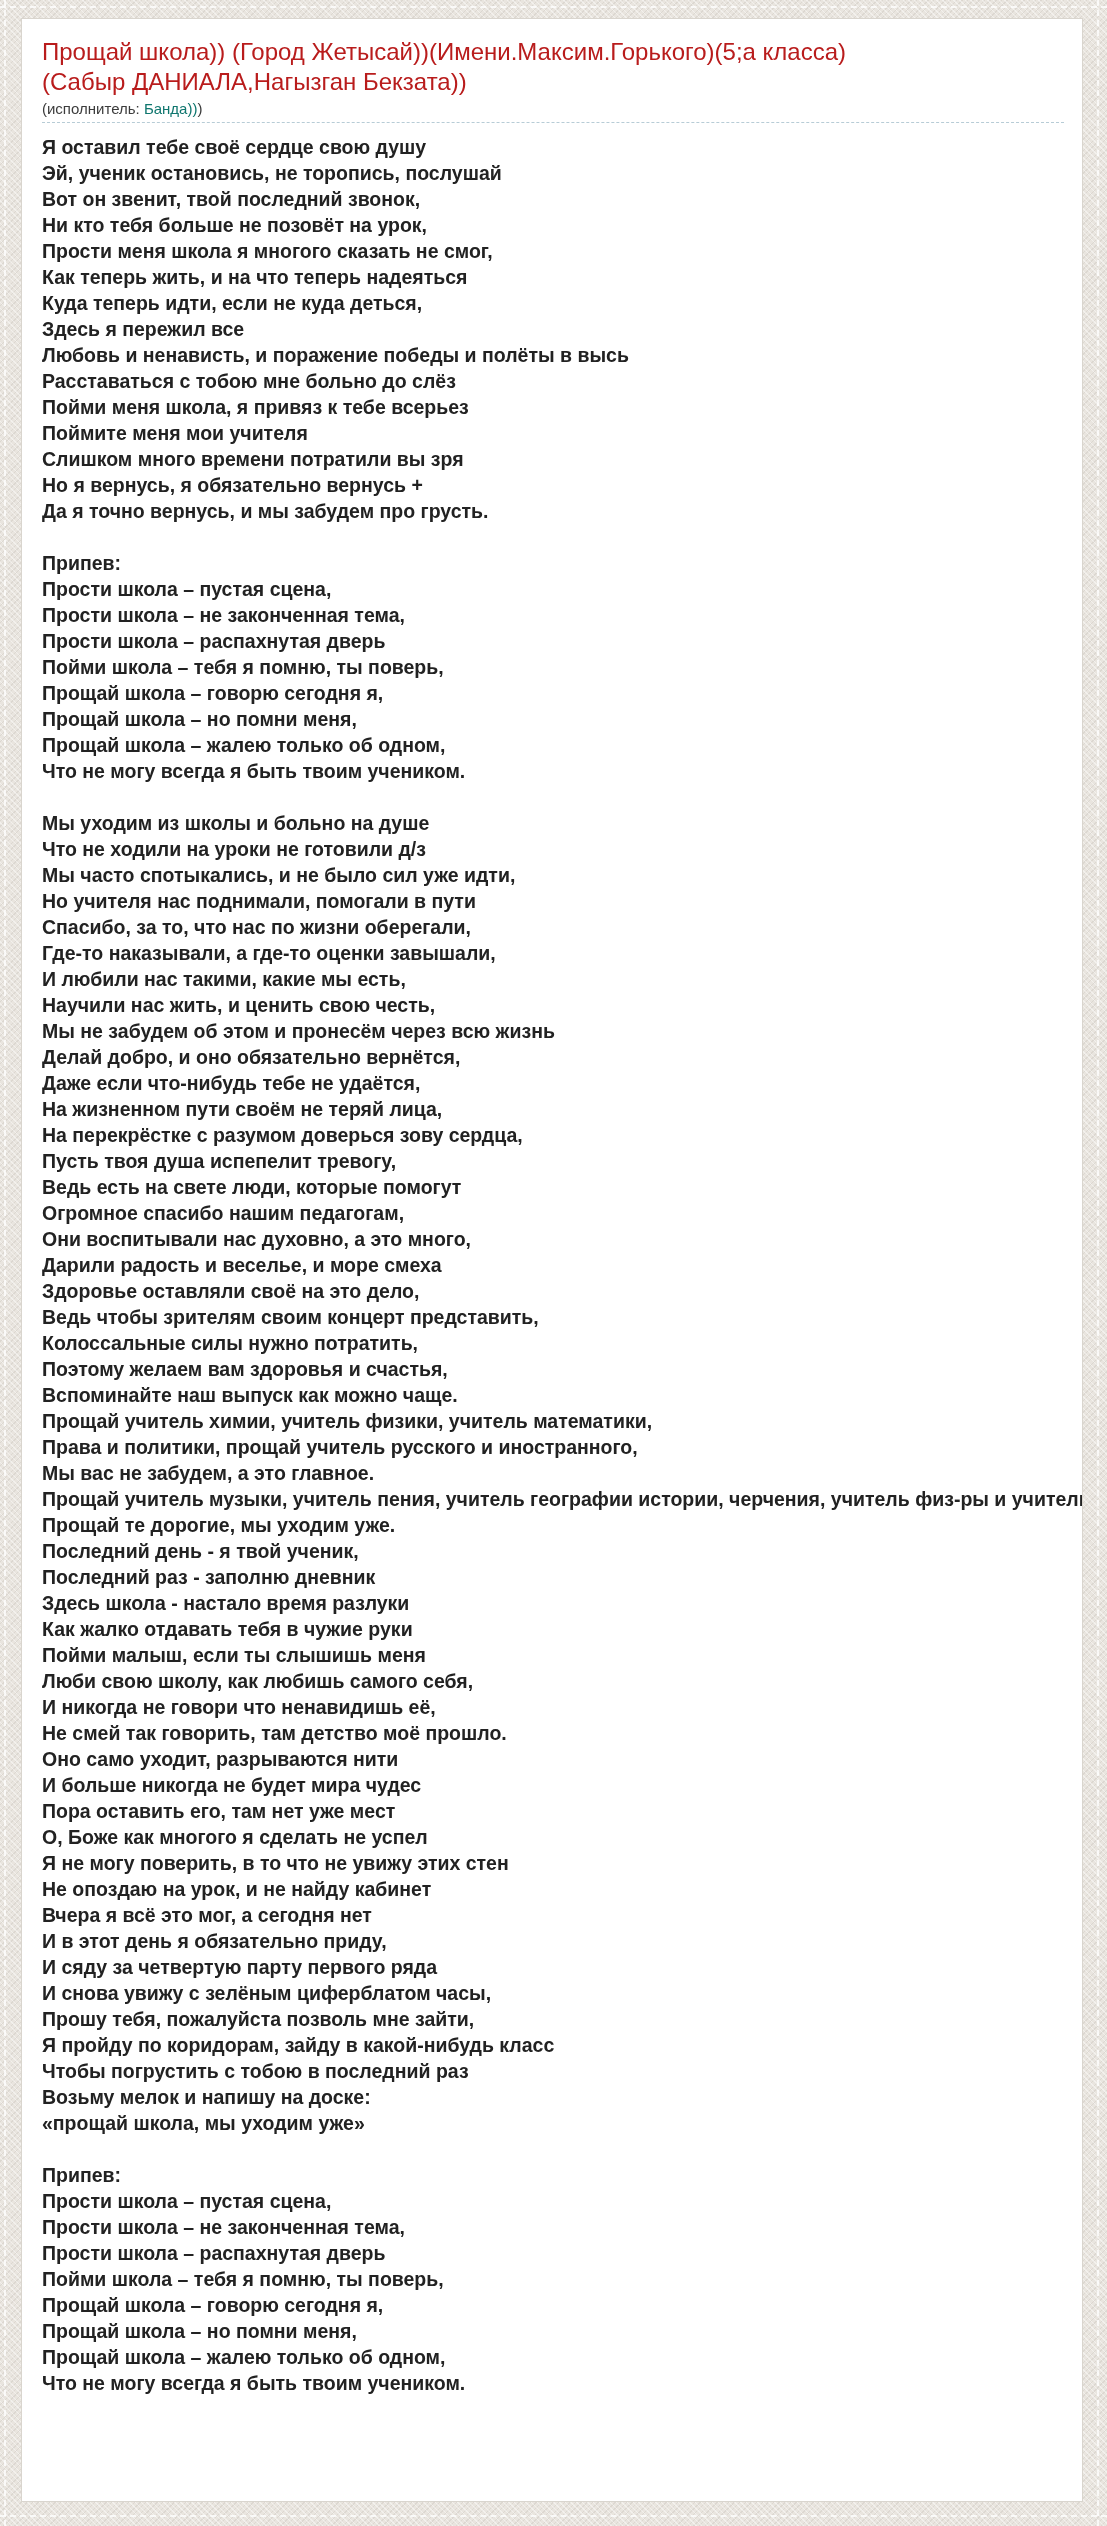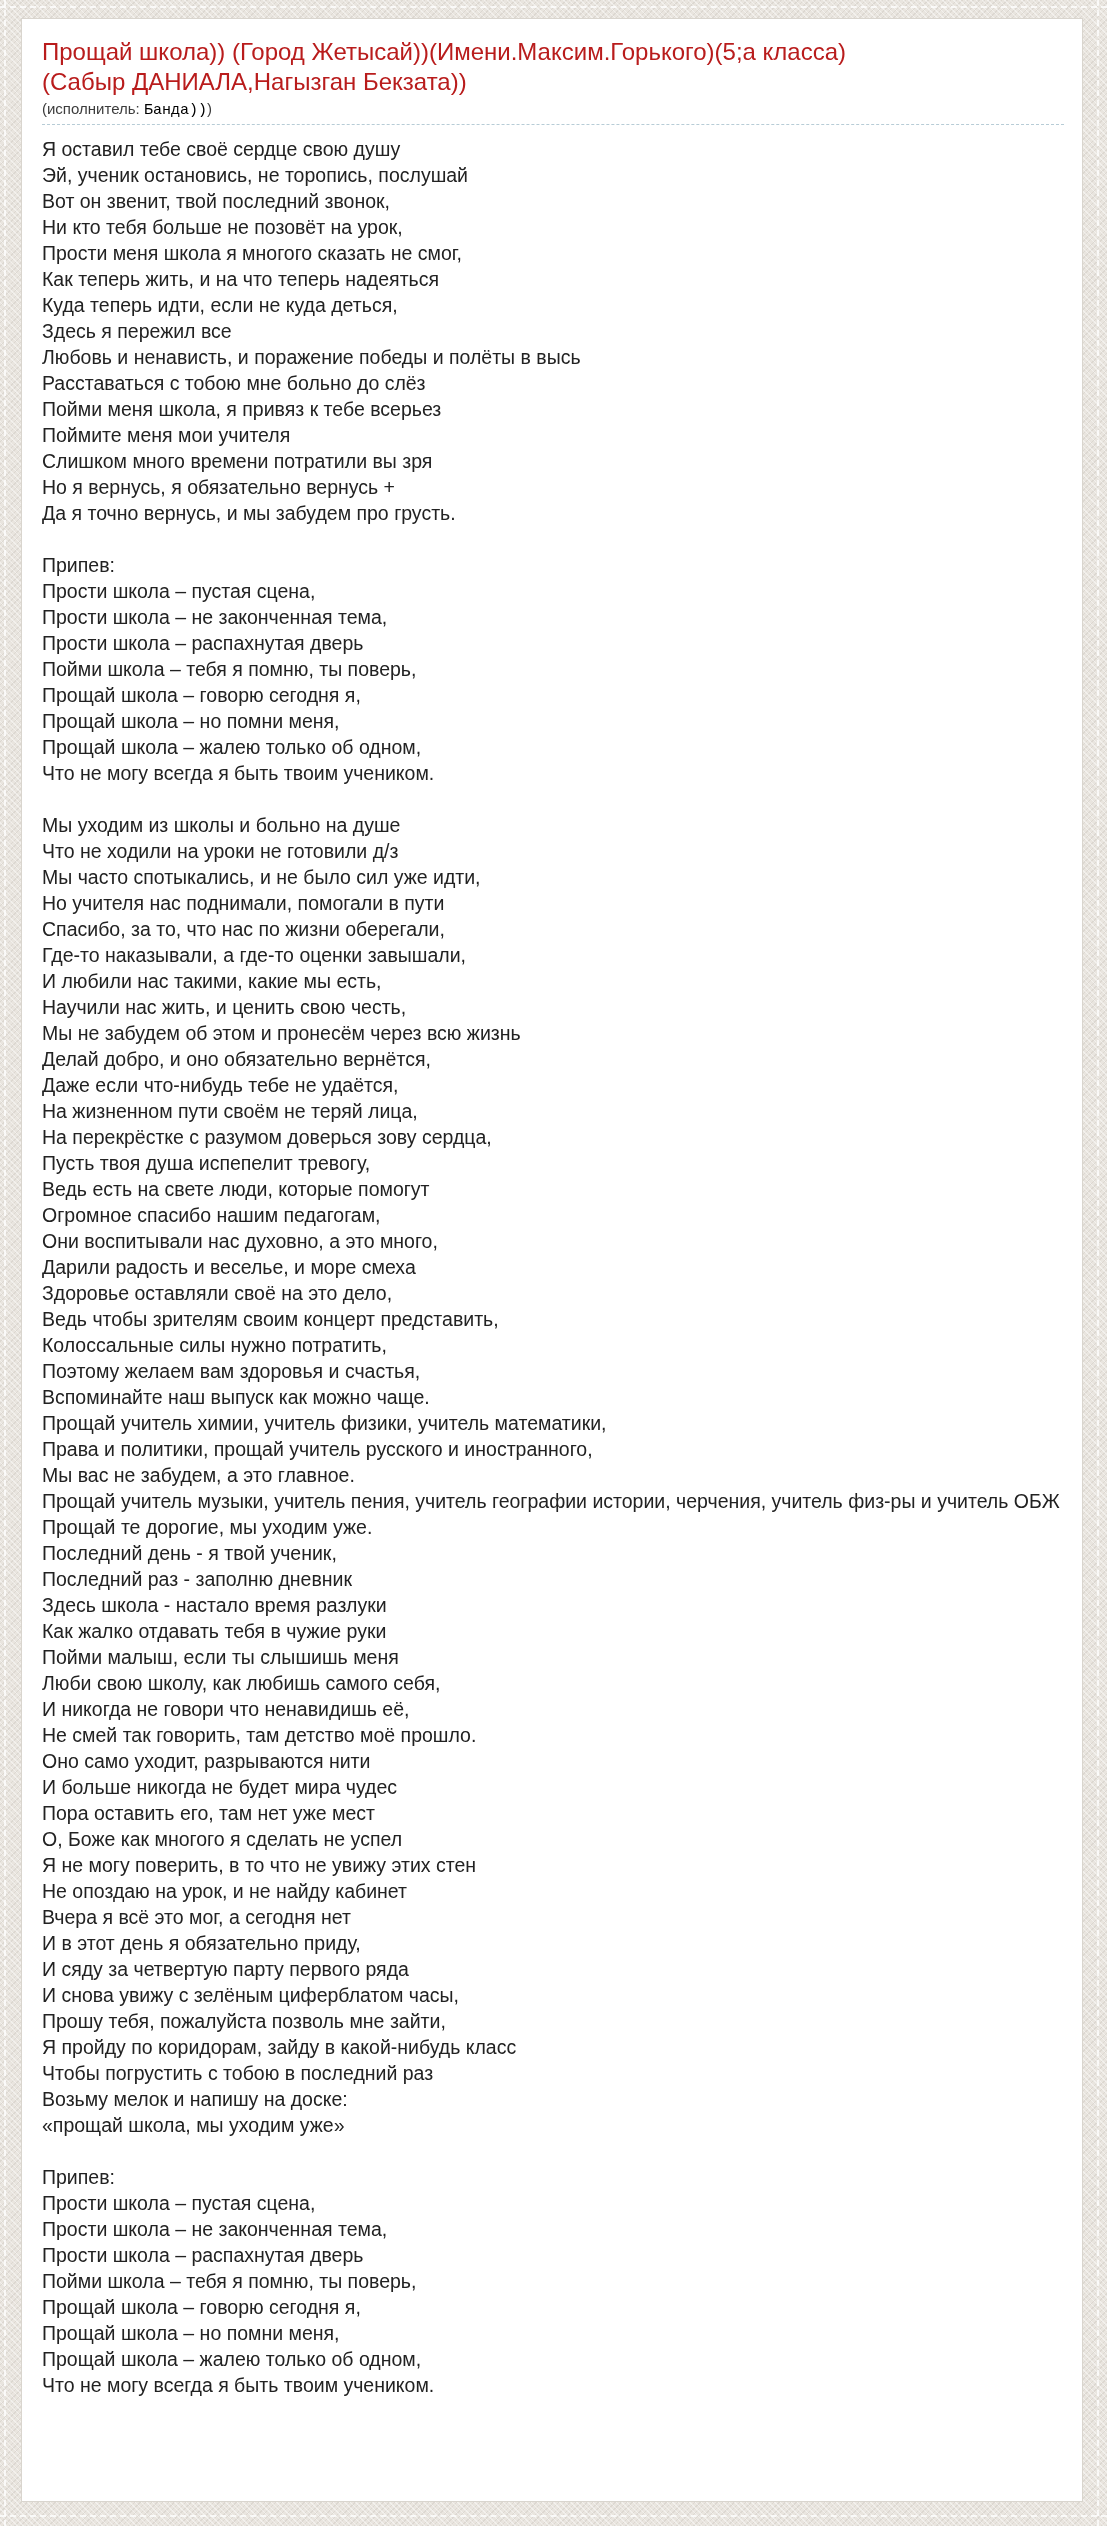--- a/index.html
+++ b/index.html
@@ -42,36 +42,36 @@
     font-weight: 400;
     color: #b91c1c;
   }
   .artist-line {
     margin-top: 3px;
     font-size: 15px;
     line-height: 18px;
     color: #3c3c3c;
   }
   .artist-line a {
-    color: #000000;
+    color: #0f766e;
     text-decoration: none;
     cursor: pointer;
-    font-family: Liberation Mono, monospace;
   }
   .separator {
     margin-top: 4px;
     margin-right: 18px;
     border-bottom: 1px dashed #b7ccd6;
     height: 0;
   }
   .lyrics {
     margin-top: 11px;
     font-size: 19.5px;
     line-height: 26px;
     color: #222222;
+    font-weight: bold;
   }
   .lyric-line {
     height: 26px;
     white-space: pre;
     overflow: hidden;
   }
 </style>
 </head>
 <body>
 

